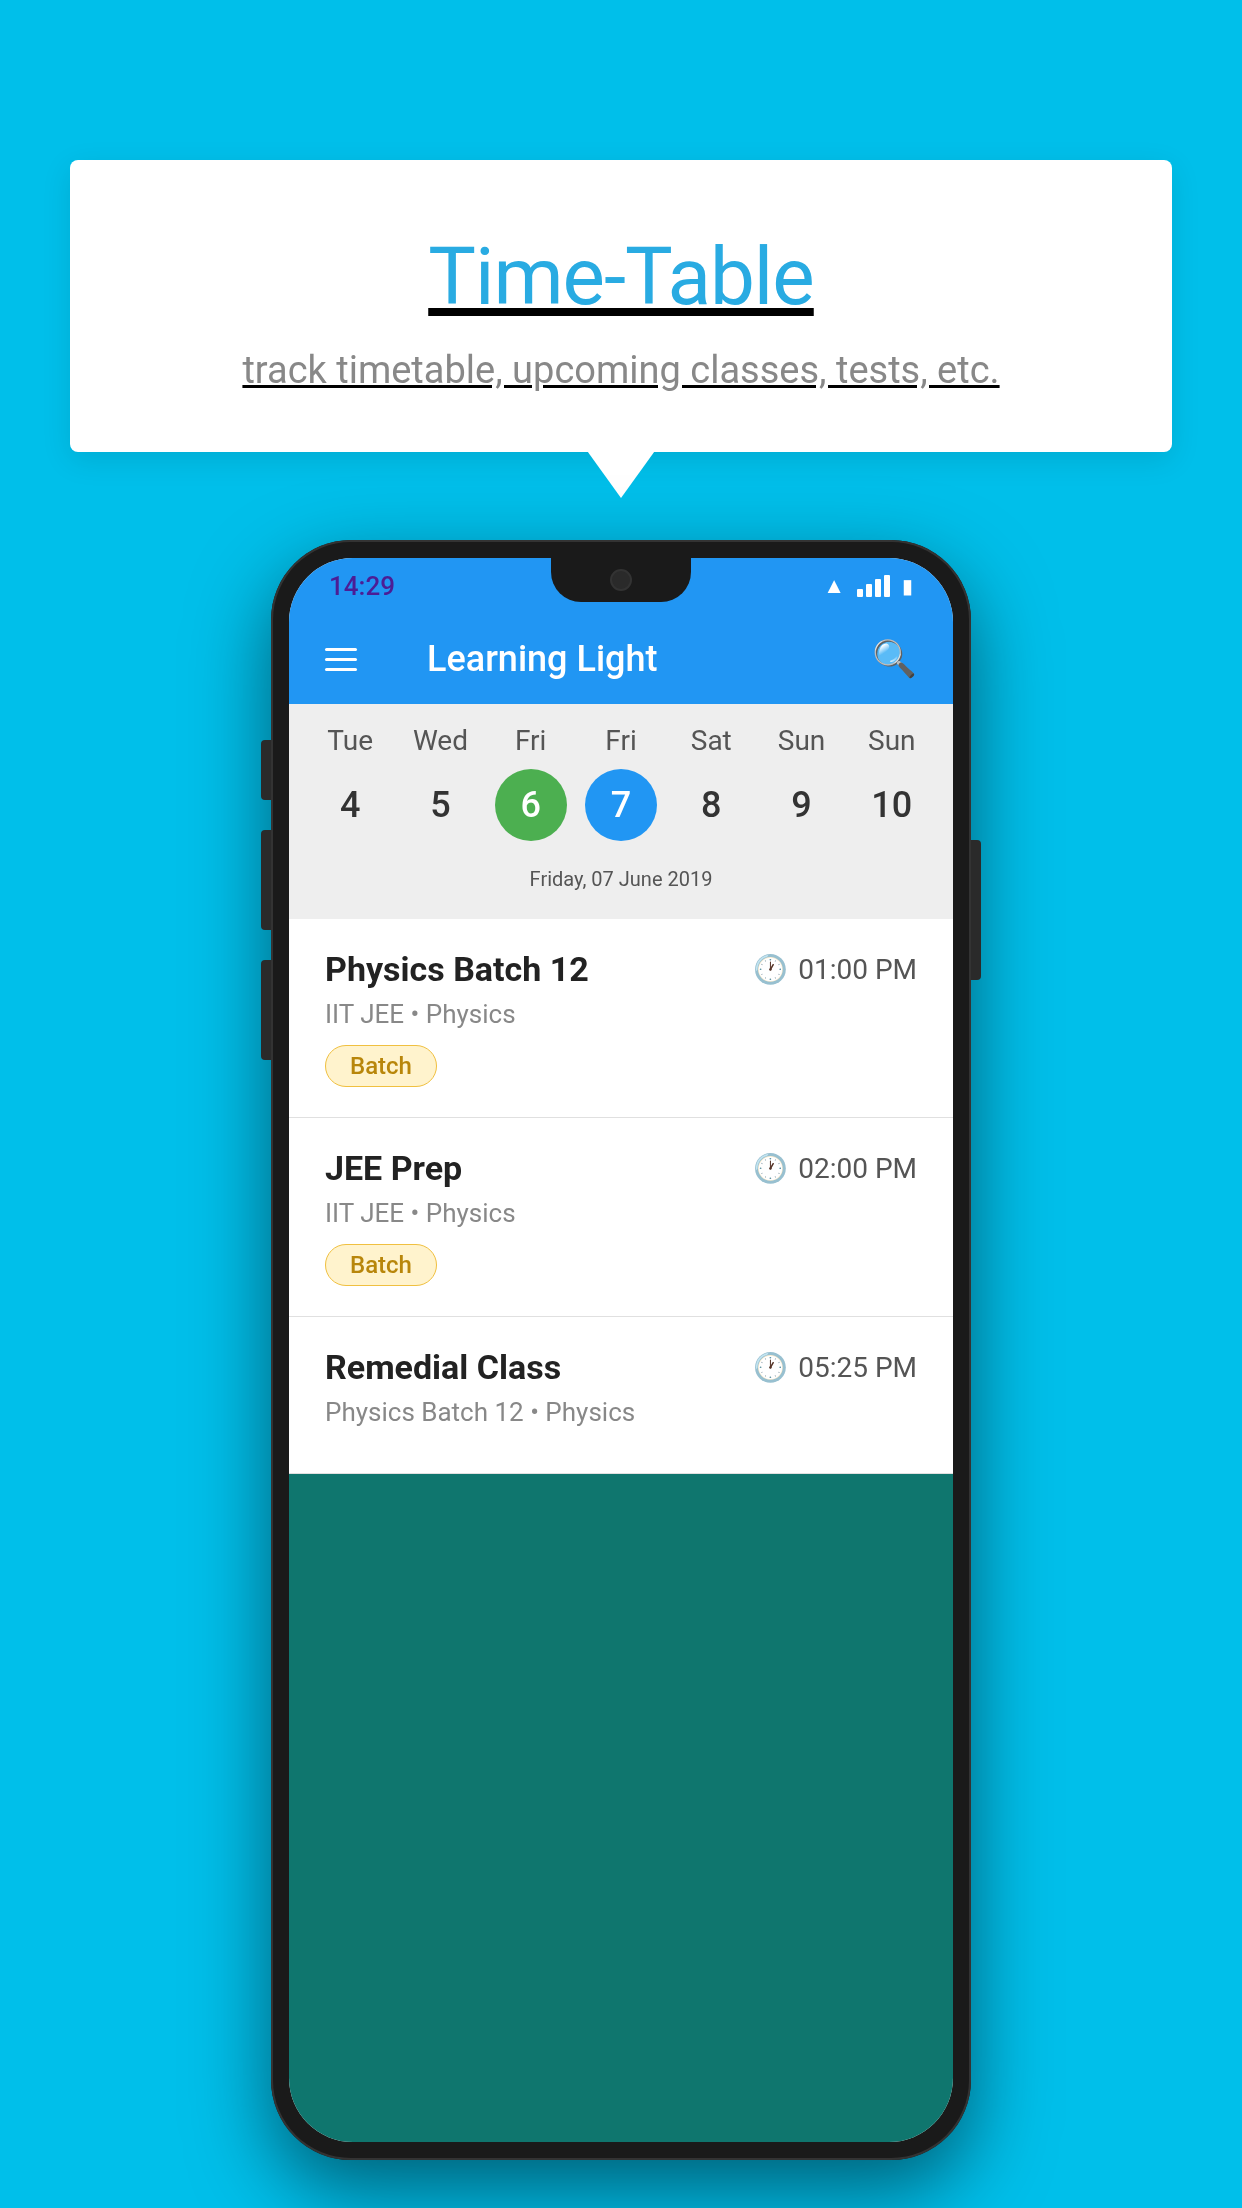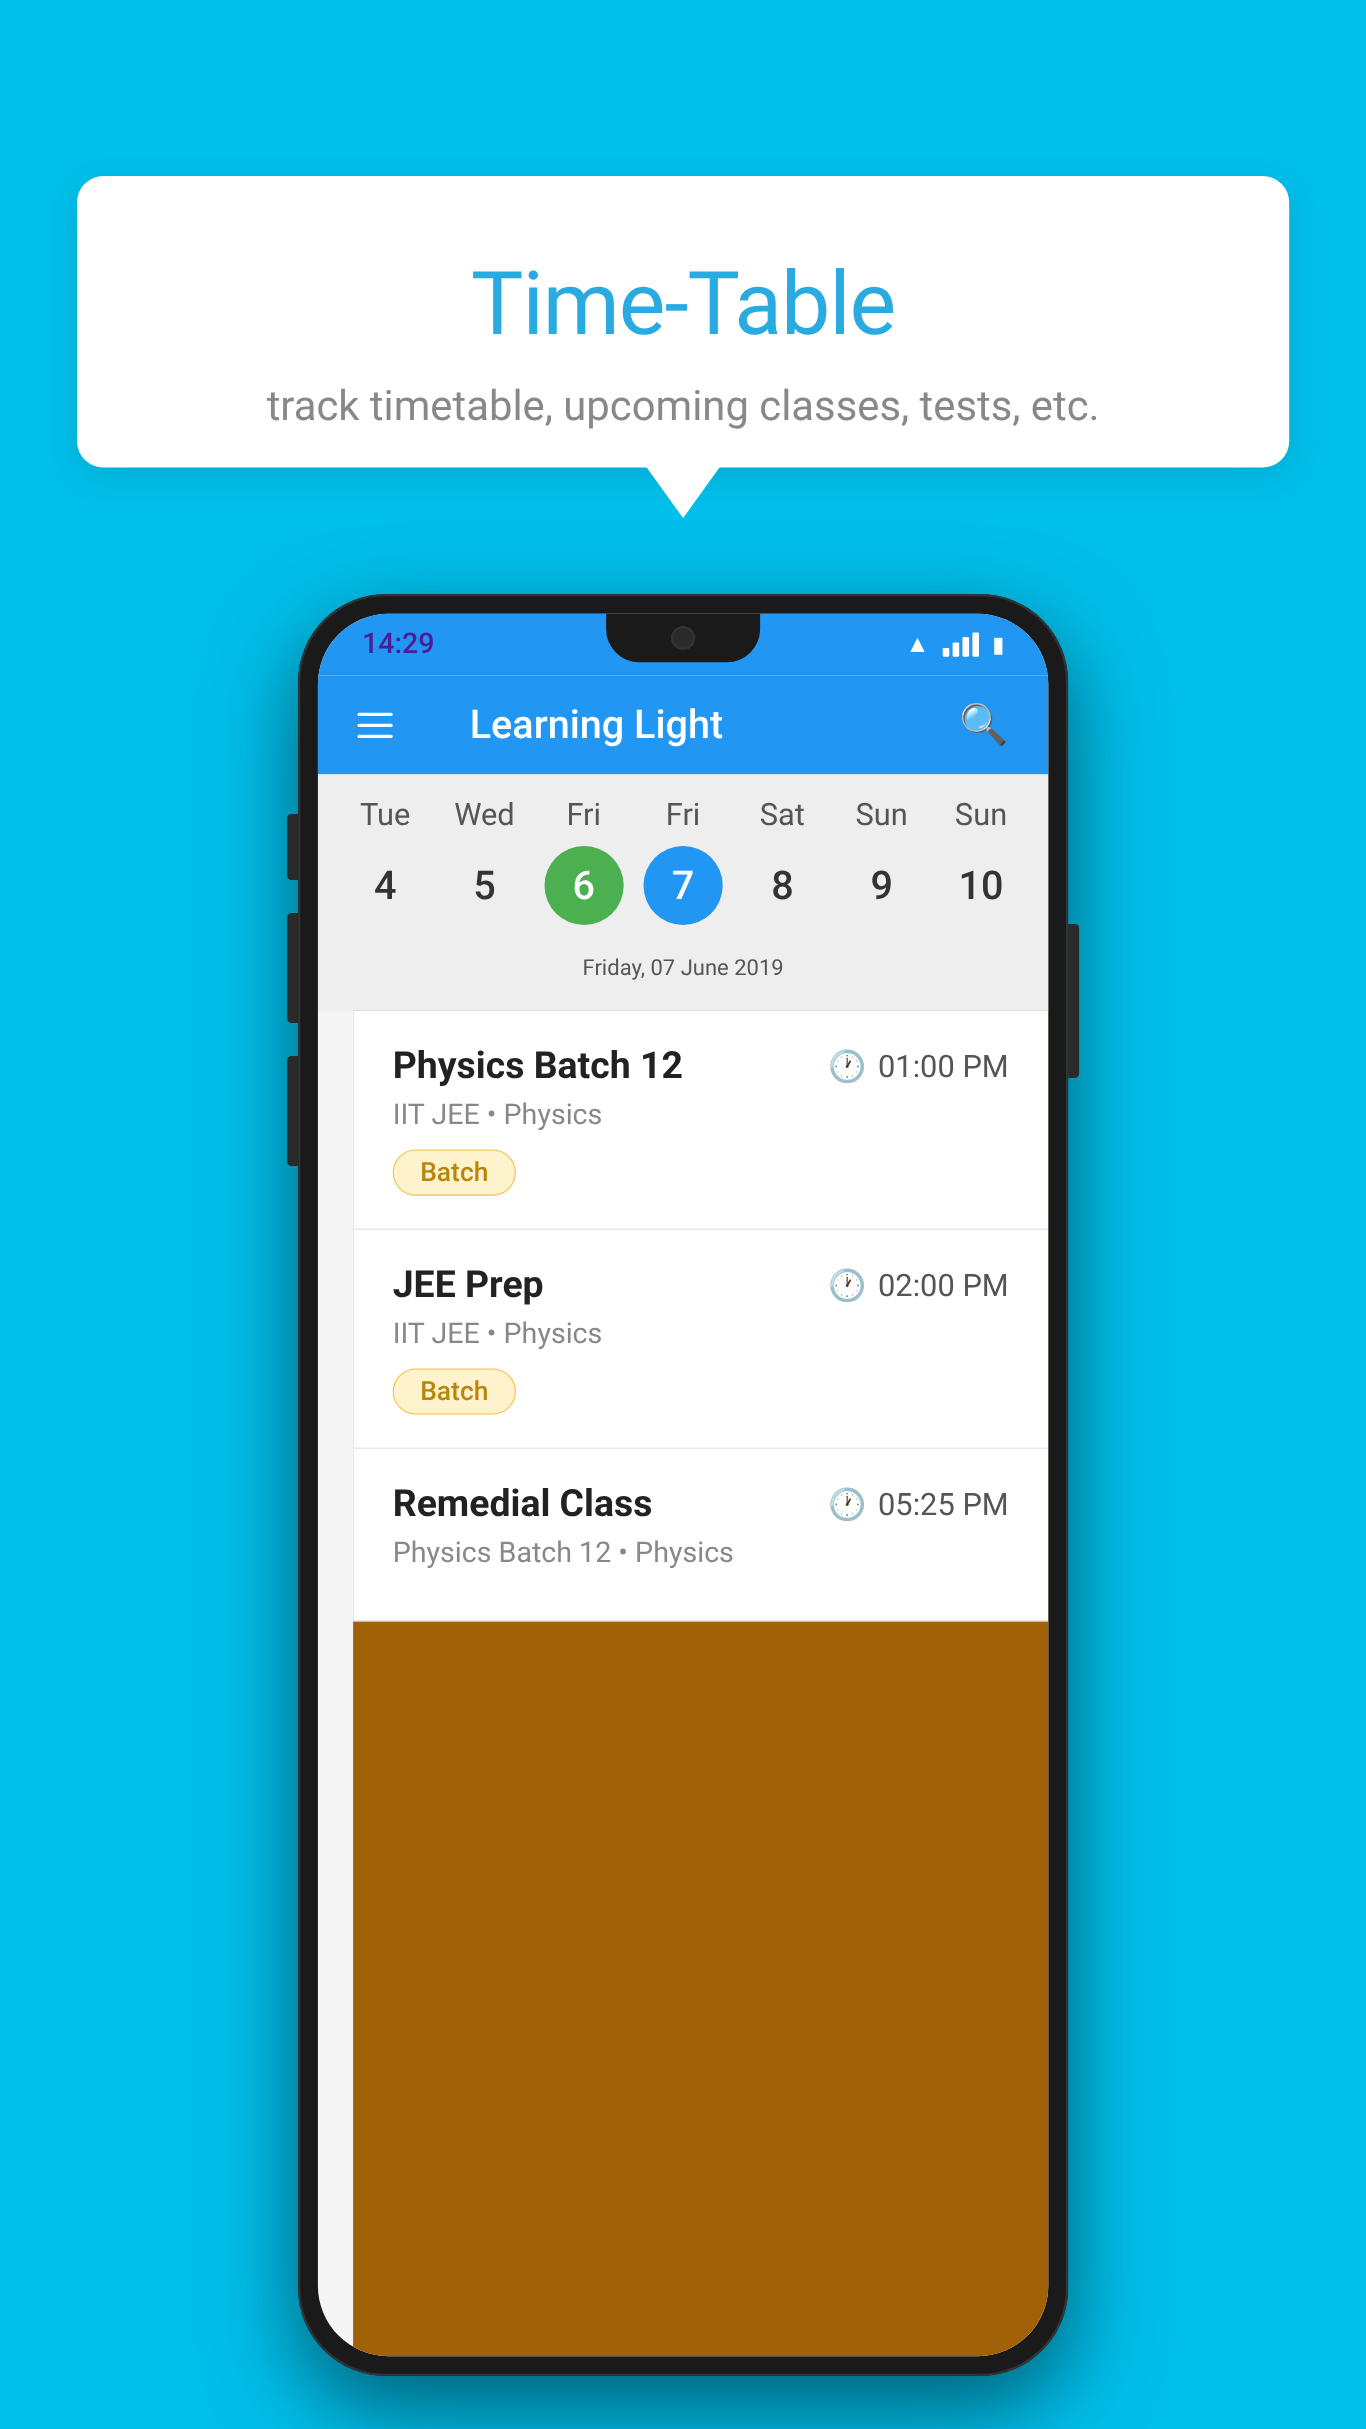--- a/index.html
+++ b/index.html
@@ -14,24 +14,25 @@
       position: relative;
     }
 
     
     .tooltip-card {
       position: absolute;
       top: 160px;
       left: 70px;
       right: 70px;
       background: #ffffff;
-      border-radius: 24px;
-      padding: 70px 60px 33px;
+      border-radius: 8px;
+      padding: 70px 60px 60px;
       text-align: center;
       box-shadow: 0 8px 30px rgba(0,0,0,0.1);
+      text-decoration: underline;
     }
 
     .tooltip-card::after {
       content: '';
       position: absolute;
       bottom: -46px;
       left: 50%;
       transform: translateX(-50%);
       width: 0;
       height: 0;
@@ -282,22 +283,21 @@
       text-align: center;
       font-size: 20px;
       color: #555;
       padding: 10px 0 28px;
     }
 
     
     .schedule-list {
       flex: 1;
       overflow: hidden;
-      background: #a16207;
-      margin-left: 32px;
+      background: #0f766e;
     }
 
     .schedule-item {
       background: white;
       padding: 30px 36px;
       border-bottom: 1px solid #e0e0e0;
     }
 
     .schedule-item-header {
       display: flex;

